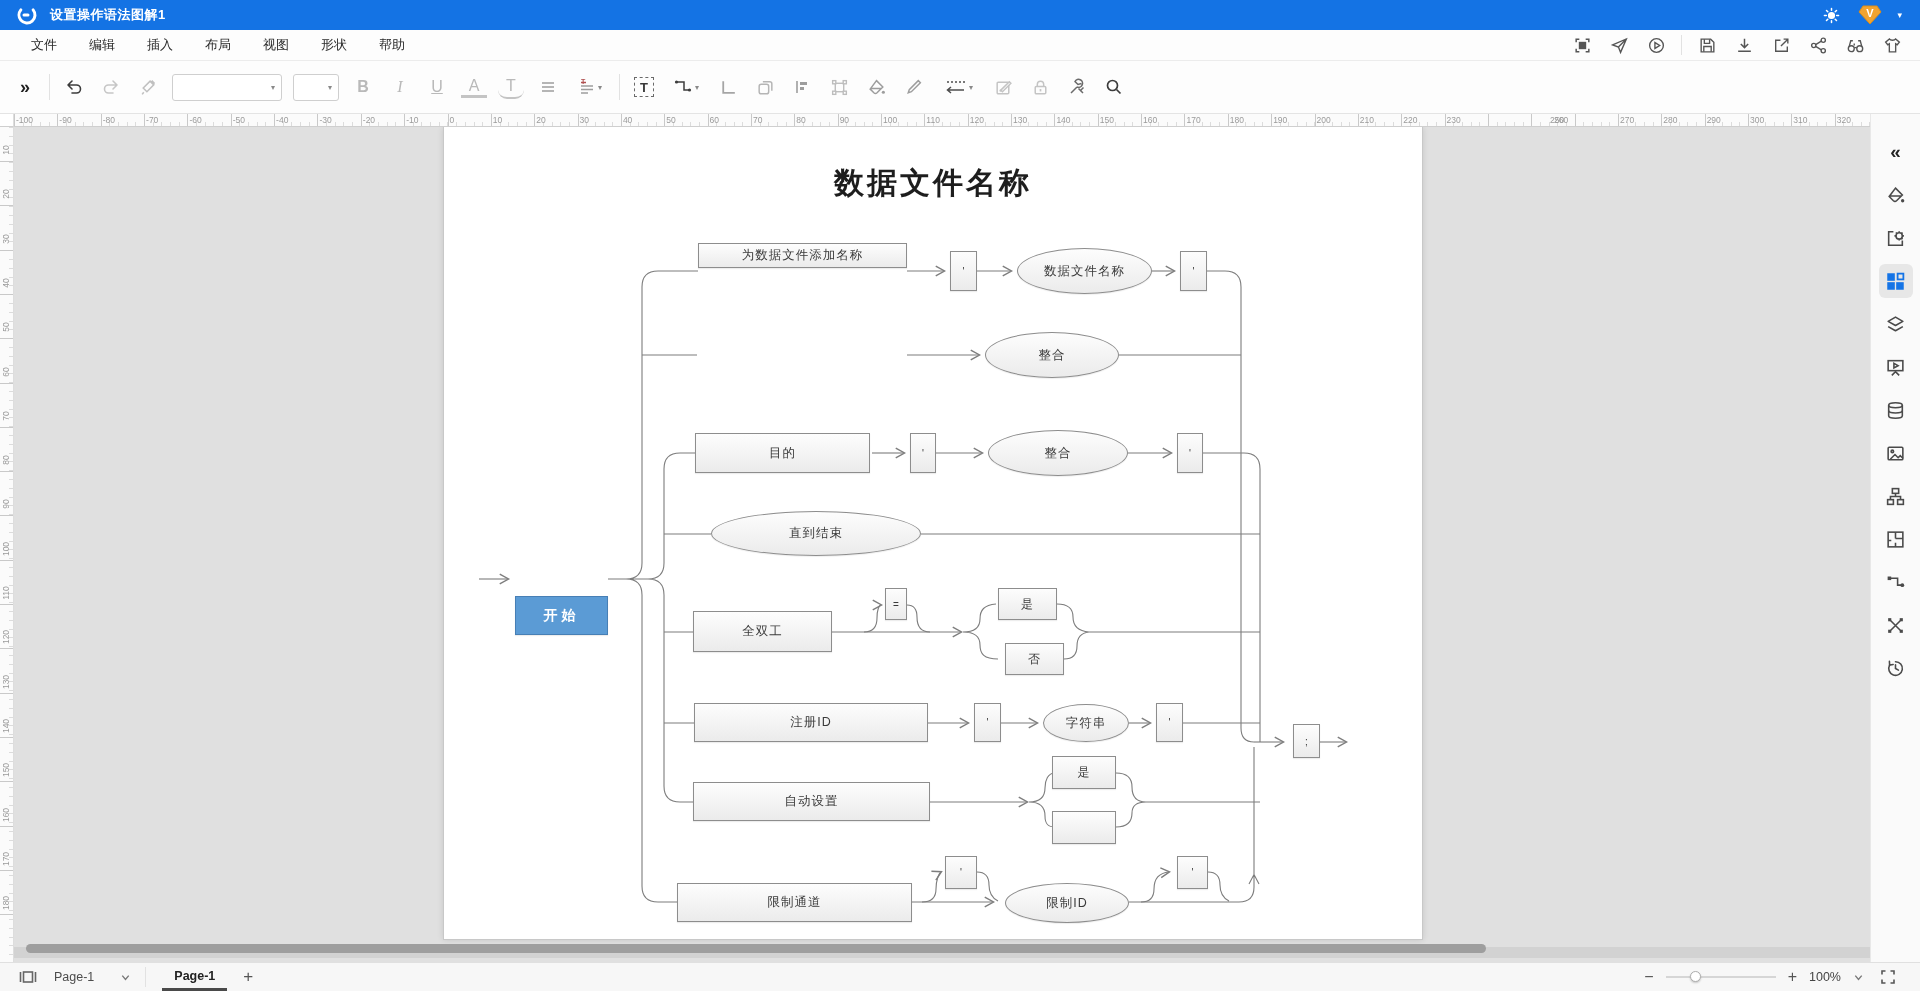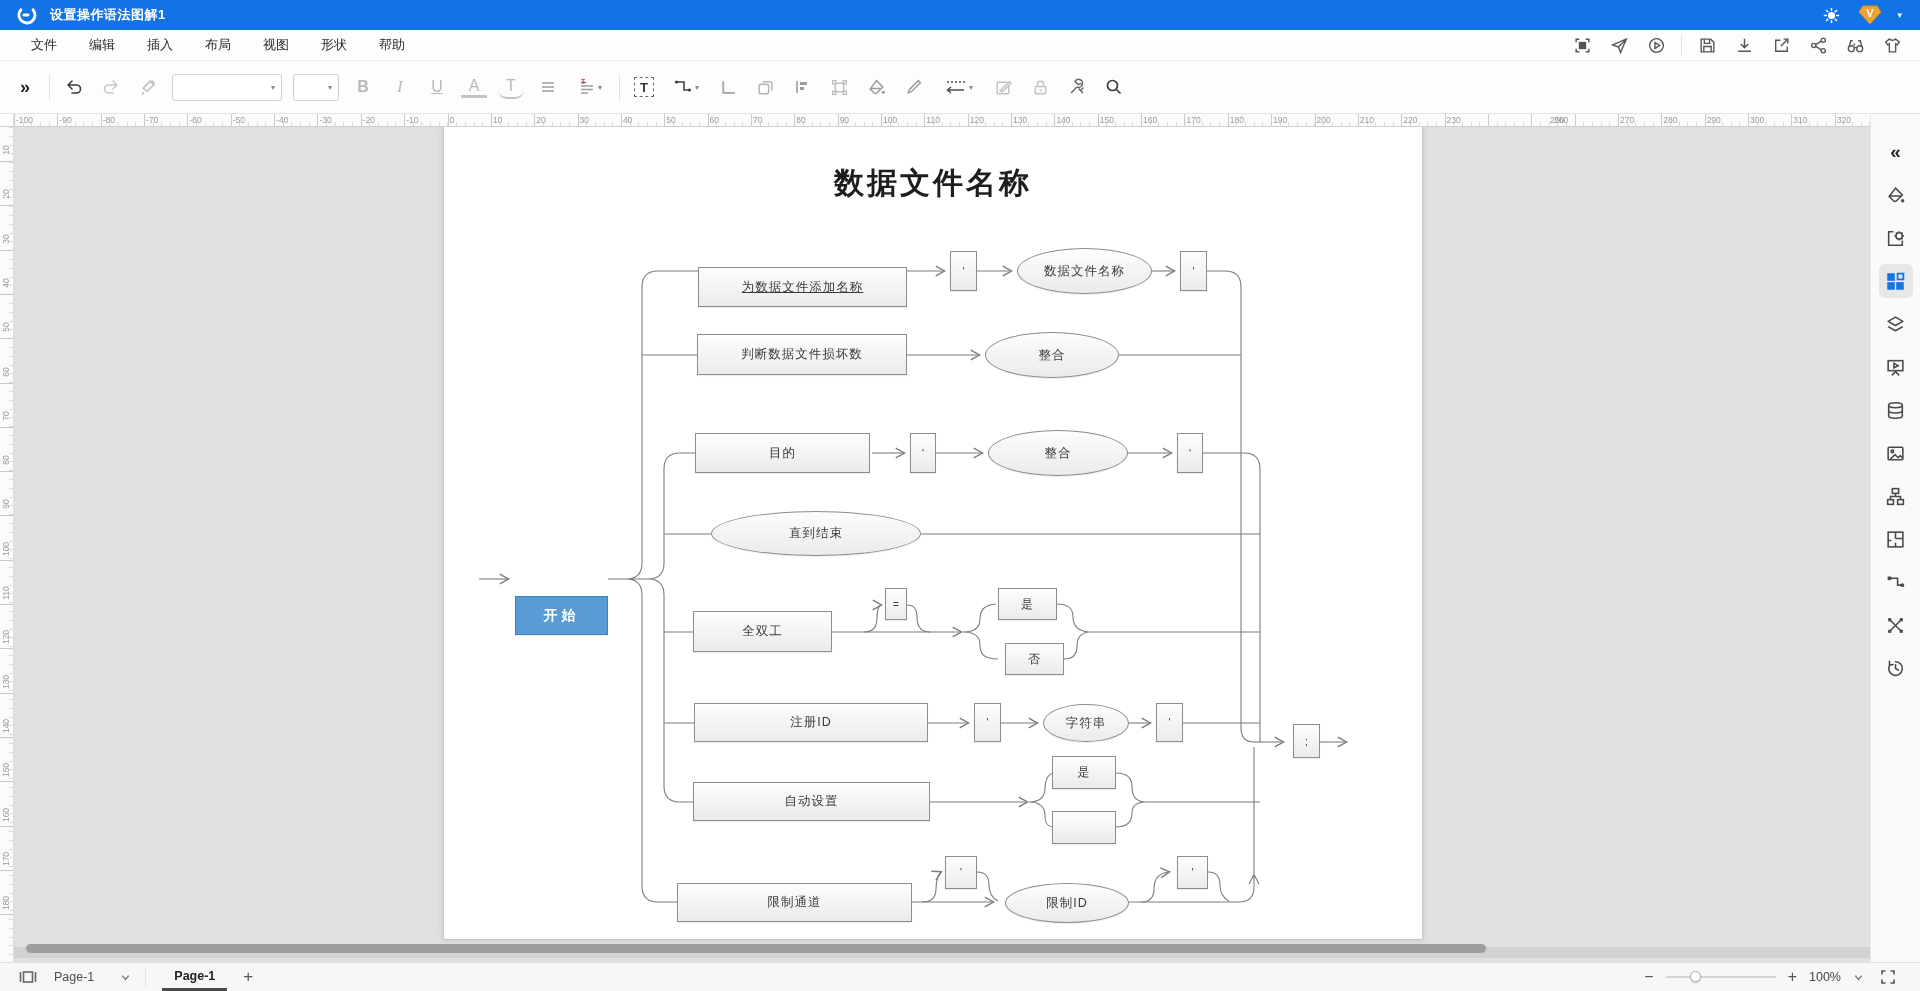--- a/index.html
+++ b/index.html
@@ -505,25 +505,24 @@
             <path d="M388 505 H517" marker-end="url(#arr)"></path>
             <path d="M420 505 C430 505 433 499 433 491 C433 483 435 478 437 478" marker-end="url(#arr)"></path>
             <path d="M478 775 C489 775 492 769 492 762 C492 753 495 746 497 745" marker-end="url(#arr)"></path>
             <path d="M697 775 C707 775 710 769 710 762 C710 753 714 746 725 745" marker-end="url(#arr)"></path>
             <path d="M810 615 H839" marker-end="url(#arr)"></path>
             <path d="M876 615 H902" marker-end="url(#arr)"></path>
           </g>
         </svg>
 
         <div class="node start" style="left:71px;top:433px;width:93px;height:39px;margin-top:36px;">开始</div>
-        <div class="node" style="left:254px;top:140px;width:209px;height:40px;text-decoration:underline;">为数据文件添加名称</div>
+        <div class="node" style="left:254px;top:116px;width:209px;height:25px;">为数据文件添加名称</div>
         <div class="node small" style="left:506px;top:124px;width:27px;height:40px;">'</div>
         <div class="node ellipse" style="left:573px;top:121px;width:135px;height:46px;">数据文件名称</div>
         <div class="node small" style="left:736px;top:124px;width:27px;height:40px;">'</div>
-        <div class="node" style="left:253px;top:207px;width:210px;height:41px;">判断数据文件损坏数</div>
         <div class="node ellipse" style="left:541px;top:205px;width:134px;height:46px;">整合</div>
         <div class="node" style="left:251px;top:306px;width:175px;height:40px;">目的</div>
         <div class="node small" style="left:466px;top:306px;width:26px;height:40px;">'</div>
         <div class="node ellipse" style="left:544px;top:303px;width:140px;height:46px;">整合</div>
         <div class="node small" style="left:733px;top:306px;width:26px;height:40px;">'</div>
         <div class="node ellipse" style="left:267px;top:384px;width:210px;height:45px;">直到结束</div>
         <div class="node" style="left:249px;top:484px;width:139px;height:41px;">全双工</div>
         <div class="node small" style="left:441px;top:461px;width:22px;height:32px;">=</div>
         <div class="node" style="left:554px;top:461px;width:59px;height:32px;font-size:12px;">是</div>
         <div class="node" style="left:561px;top:516px;width:59px;height:32px;font-size:12px;">否</div>

